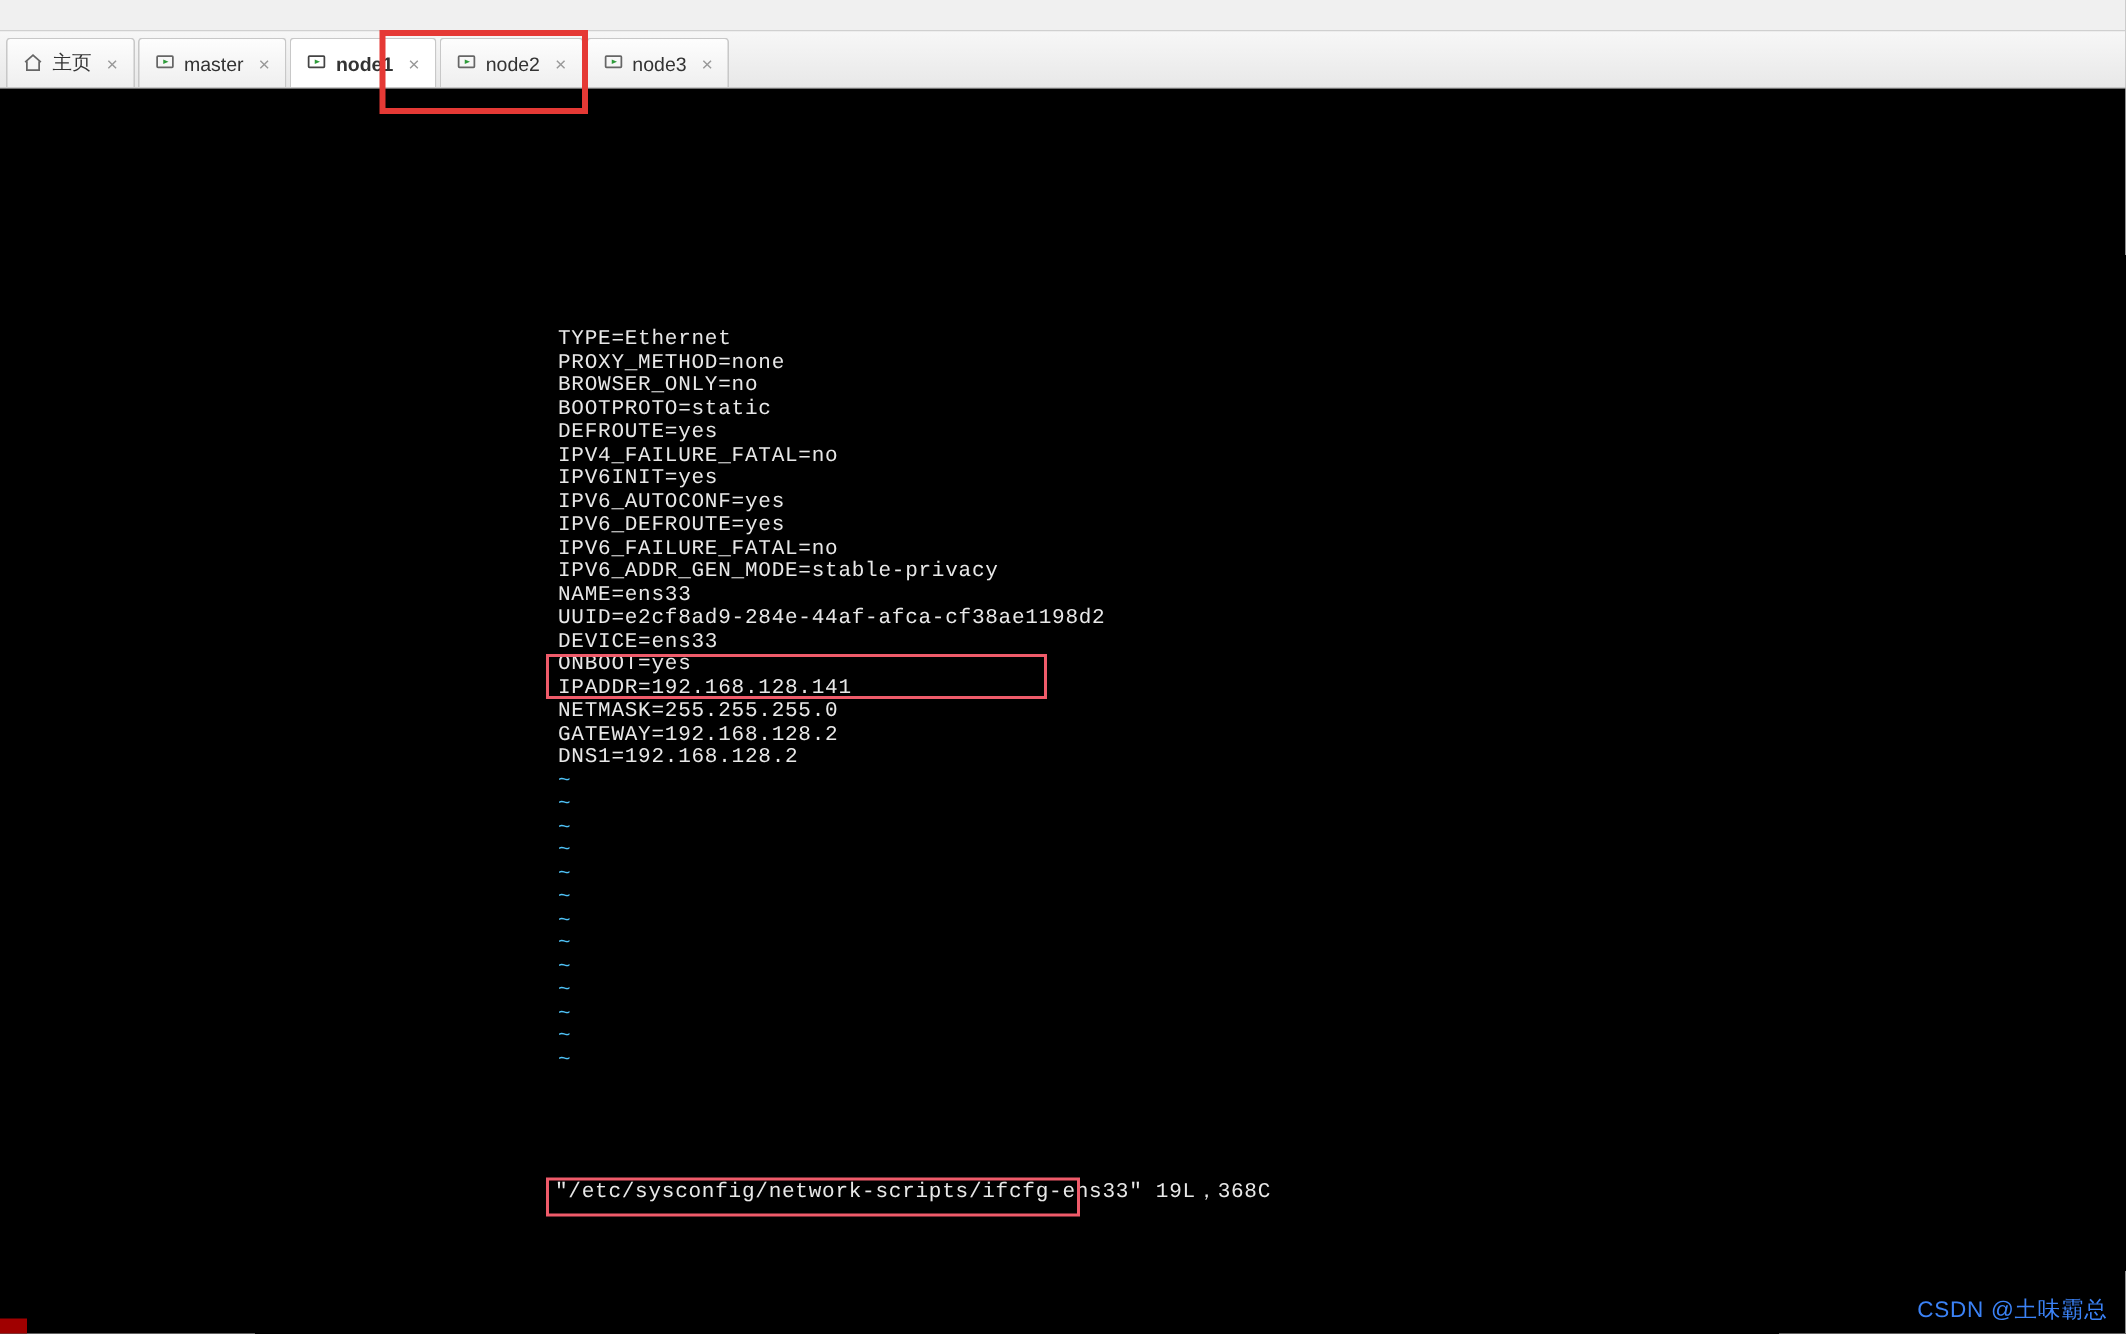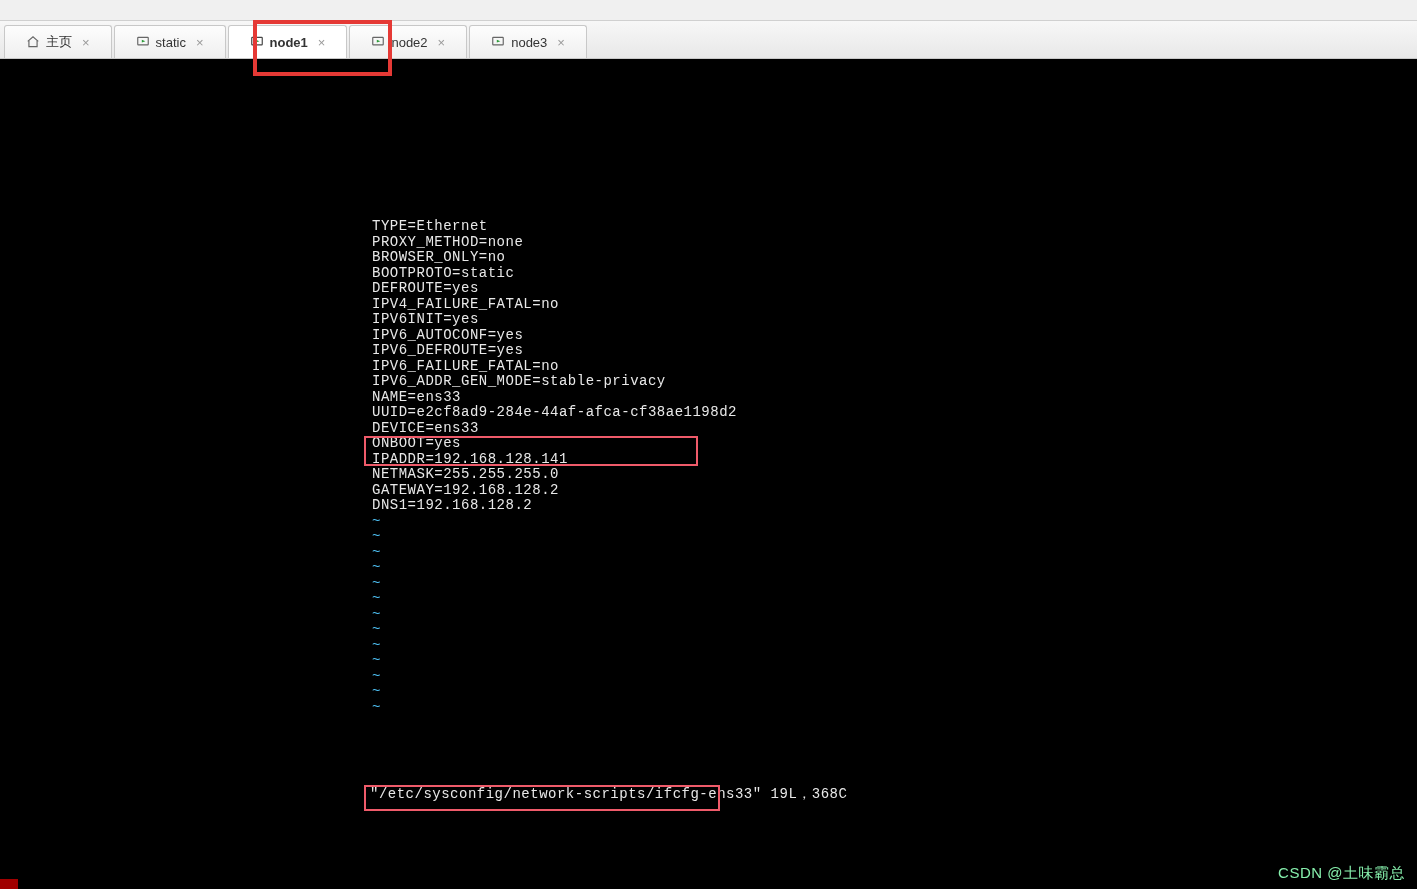--- a/index.html
+++ b/index.html
@@ -1,29 +1,29 @@
 <!DOCTYPE html>
 <html><head>
 <meta charset="utf-8">
 <style>
   html,body{margin:0;padding:0;width:1417px;height:889px;background:#fff;font-family:Arial,"Microsoft YaHei",sans-serif;overflow:hidden;}
   .topbar{height:20px;background:#f0f0f0;border-bottom:1px solid #d0d0d0;}
   .tabbar{display:flex;align-items:stretch;height:37px;background:linear-gradient(#f7f7f7,#e8e8e8);border-bottom:1px solid #c8c8c8;padding-left:4px;}
-  .tab{display:flex;align-items:center;height:32px;margin-top:4px;padding:0 21px;border:1px solid #c8c8c8;border-bottom:none;background:linear-gradient(#fdfdfd,#efefef);margin-right:2px;border-radius:3px 3px 0 0;font-size:13px;color:#333;cursor:default;}
+  .tab{display:flex;align-items:center;height:32px;margin-top:4px;padding:0 10px;border:1px solid #c8c8c8;border-bottom:none;background:linear-gradient(#fdfdfd,#efefef);margin-right:2px;border-radius:3px 3px 0 0;font-size:13px;color:#333;cursor:default;}
   .tab.active{background:#fff;font-weight:bold;}
   .tab .icon{display:inline-flex;margin-right:6px;}
   .tab .close{margin-left:10px;color:#999;font-size:13px;font-weight:normal;}
   .active-highlight{position:absolute;border:4px solid #e53935;pointer-events:none;z-index:50;}
   .terminal{position:relative;width:100%;height:calc(100% - 57px);background:#000;font-family:"Courier New",monospace;font-size:14px;color:#e8e8e8;letter-spacing:0.5px;}
   .term-content{position:absolute;left:372px;top:160px;line-height:15.5px;white-space:pre;}
   .tilde{color:#4fc3f7;}
   .hl-box{position:absolute;border:2px solid #ef5b6a;pointer-events:none;}
   .status-line{position:absolute;left:370px;bottom:88px;white-space:nowrap;}
   .status-file{color:#e8e8e8;}
-  .watermark{position:absolute;right:12px;bottom:8px;font-size:15px;color:#86efac;font-family:Arial,"Microsoft YaHei",sans-serif;}
+  .watermark{position:absolute;right:12px;bottom:8px;font-size:15px;color:#3b82f6;font-family:Arial,"Microsoft YaHei",sans-serif;}
   .redbar{position:absolute;left:0;bottom:0;width:18px;height:12px;background:#a00000;}
   svg{display:block;}
 </style>
 </head>
 <body>
 
 <div class="topbar"></div>
 
 <div class="tabbar">
   <div class="tab">
@@ -36,21 +36,21 @@
     <span>主页</span>
     <span class="close">×</span>
   </div>
   <div class="tab">
     <span class="icon">
       <svg width="14" height="14" viewBox="0 0 24 24" fill="none" stroke="#666" stroke-width="2">
           <rect x="3" y="4" width="18" height="13" rx="1"></rect>
           <polygon points="10,8 16,10.5 10,13" fill="#2e9b3a" stroke="none"></polygon>
         </svg>
     </span>
-    <span>static</span>
+    <span>master</span>
     <span class="close">×</span>
   </div>
   <div class="tab active">
     <span class="icon">
       <svg width="14" height="14" viewBox="0 0 24 24" fill="none" stroke="#444" stroke-width="2">
           <rect x="3" y="4" width="18" height="13" rx="1"></rect>
           <polygon points="10,8 16,10.5 10,13" fill="#2e9b3a" stroke="none"></polygon>
         </svg>
     </span>
     <span>node1</span>

